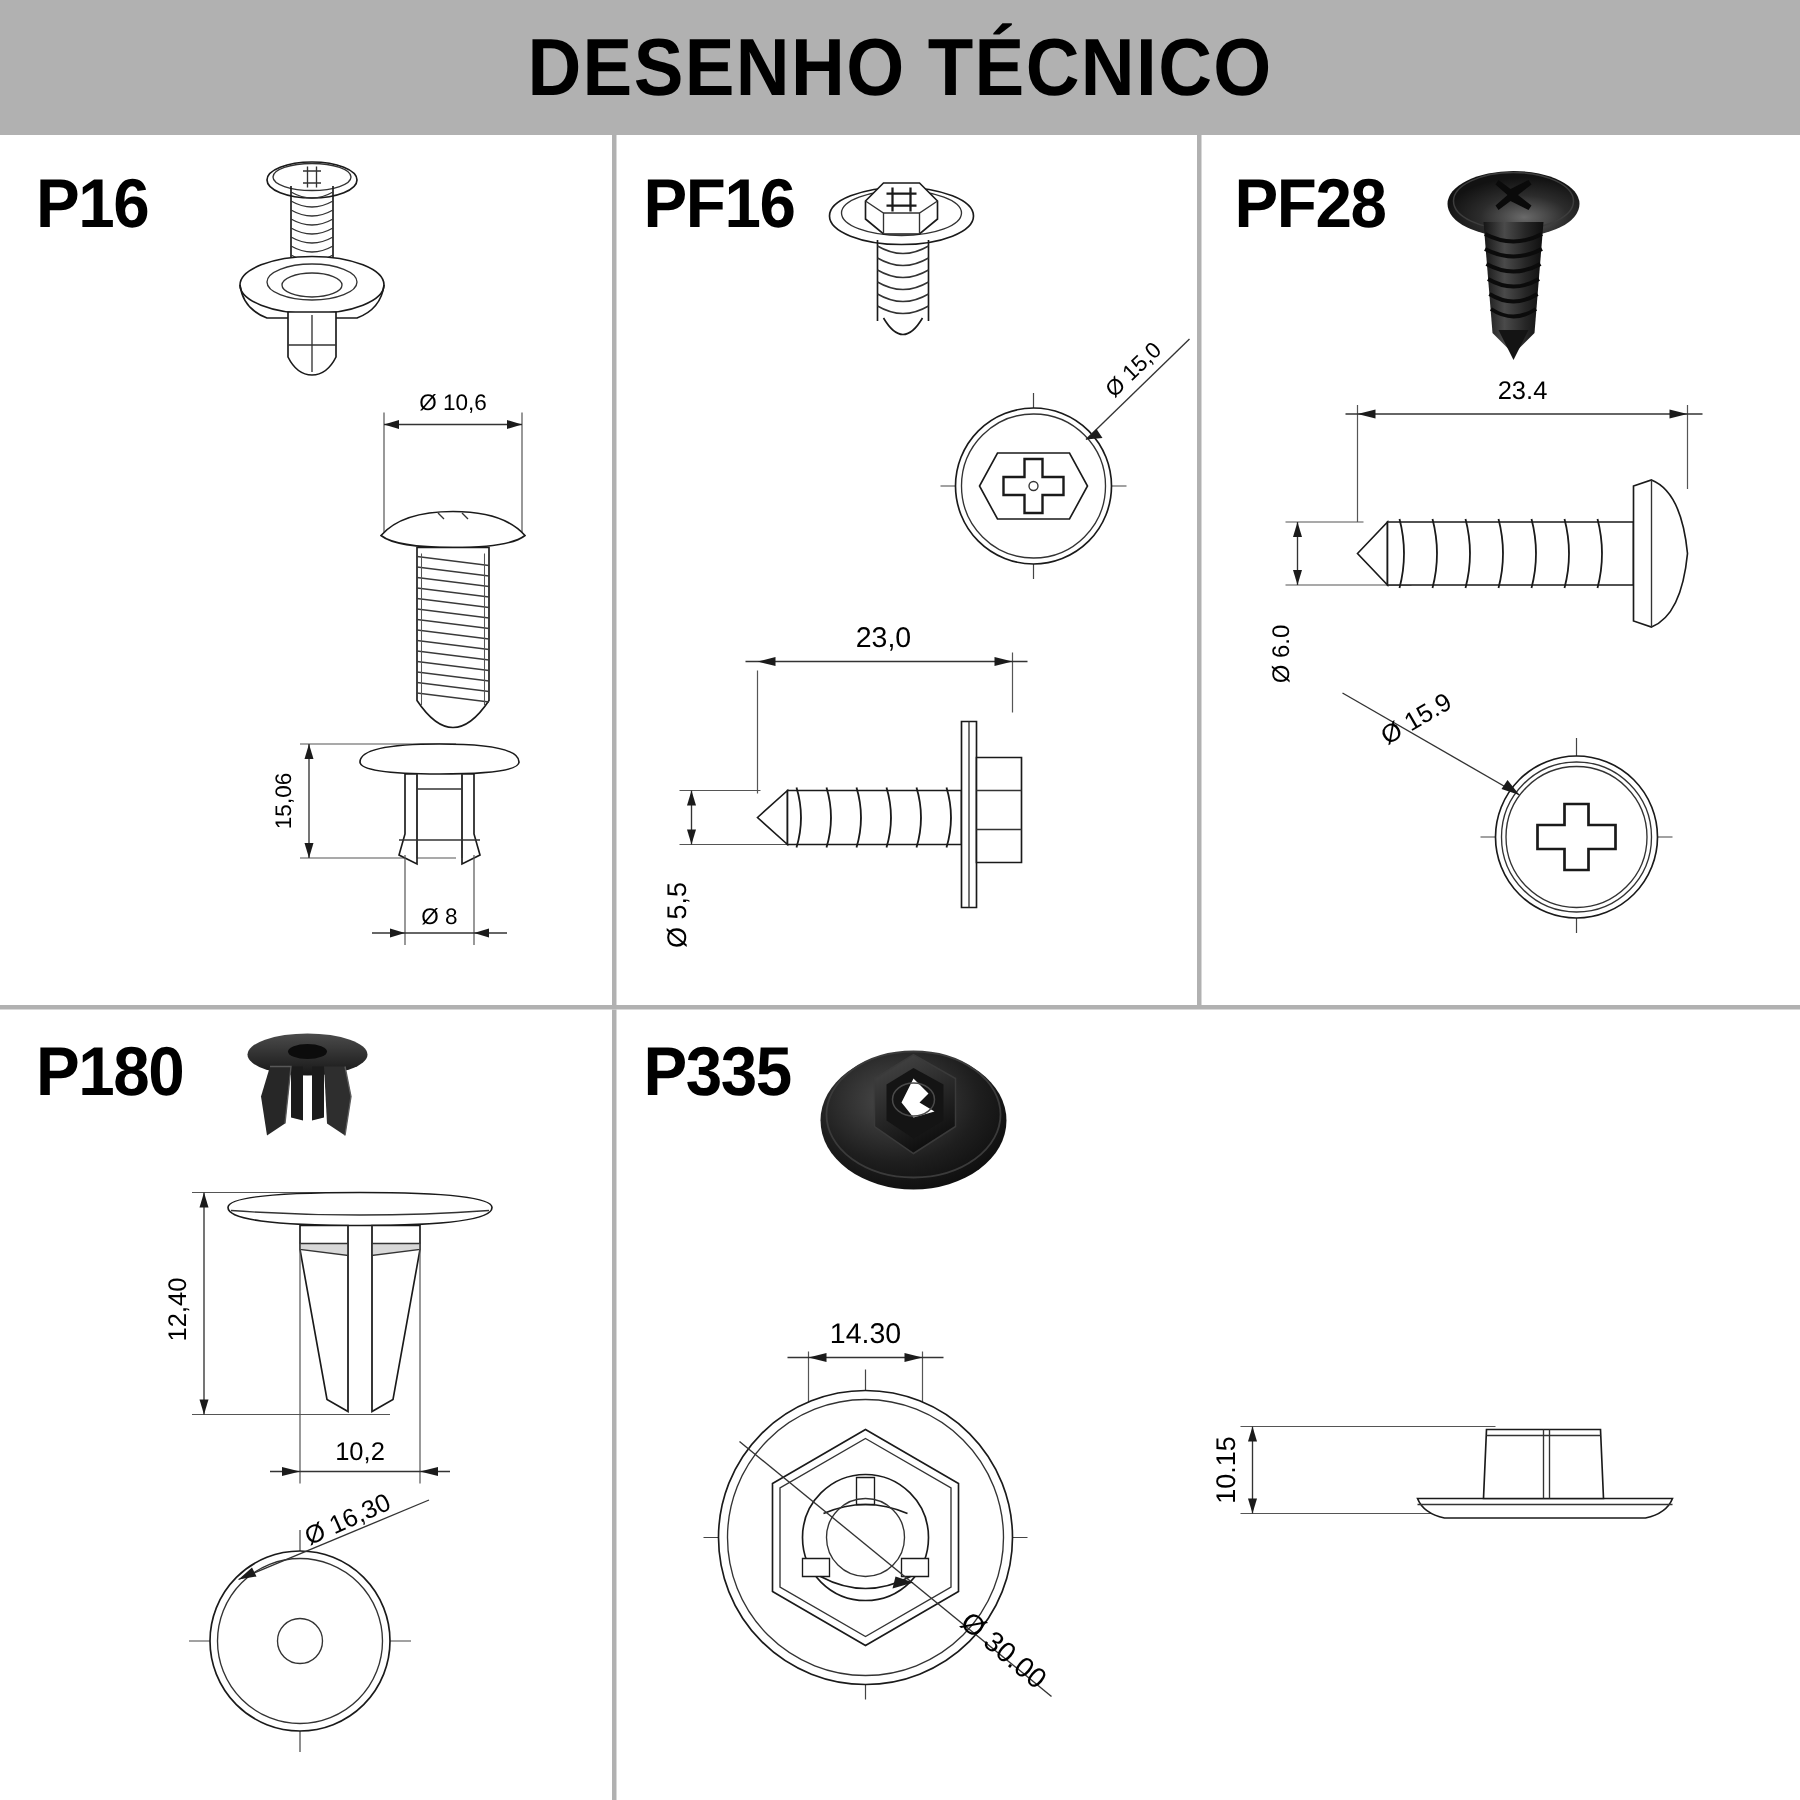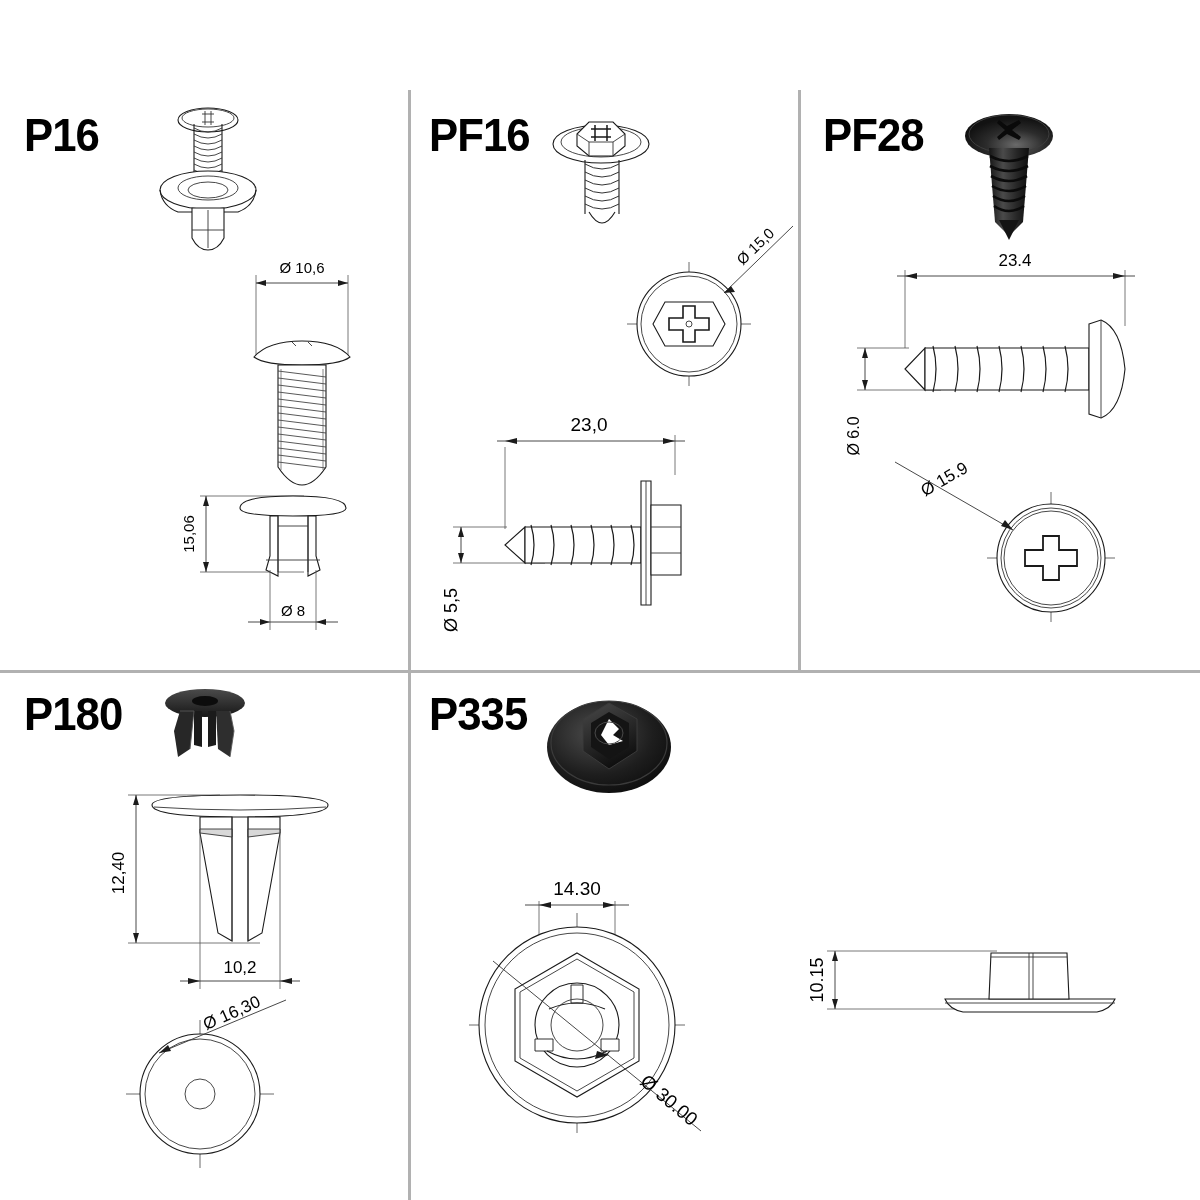--- a/index.html
+++ b/index.html
@@ -72,20 +72,23 @@
   .ln-ctr { stroke: #444; stroke-width: 0.8; fill: none; }
   .wht { fill: #ffffff; }
   .gry2 { fill: #d8d8d8; }
   .blk { fill: #1b1b1b; }
 </style>
 </head>
 <body>
 
 <div id="sheet">
 
+  <div id="header">
+    <div id="header-title">DESENHO TÉCNICO</div>
+  </div>
 
   <div class="vdiv" style="left:408px; top:90px; height:582px;"></div>
   <div class="vdiv" style="left:798px; top:90px; height:582px;"></div>
   <div class="hdiv" style="left:0px; top:670px; width:1200px;"></div>
   <div class="vdiv" style="left:408px; top:673px; height:527px;"></div>
 
   <div class="panel" style="left:0; top:90px; width:408px; height:612px;">
 
     <div class="panel-code" style="left:24px; top:18px;">P16</div>
 

